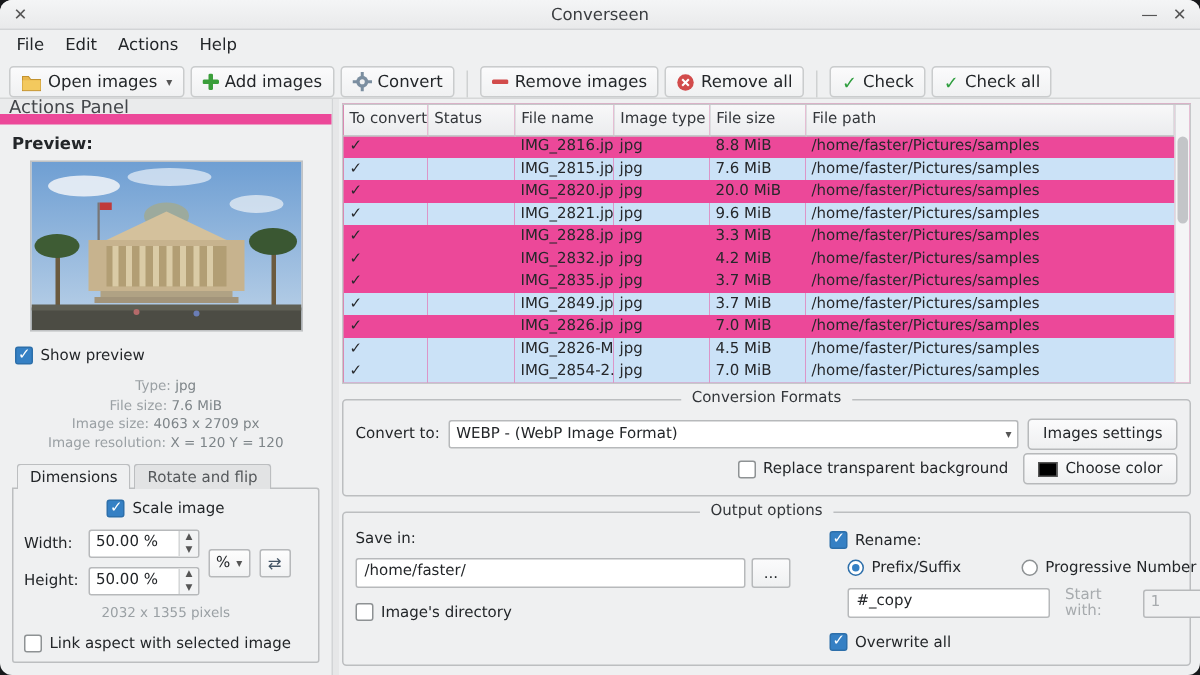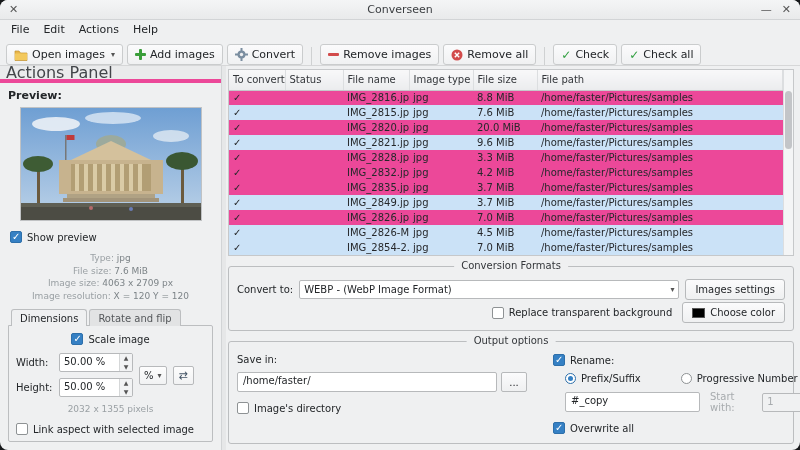--- a/index.html
+++ b/index.html
@@ -25,21 +25,21 @@
   .ticon { display:inline-flex; align-items:center; }
   .check-glyph { color:#2e9e3e; font-weight:bold; font-size:12px; line-height:1; }
 
   
   .content { flex:1; display:flex; min-height:0; }
   .left-panel { width:222px; flex:none; display:flex; flex-direction:column; border-right:1px solid #d2d4d6; min-height:0; }
   .splitter { width:4px; flex:none; background:#e6e7e8; }
   .main { flex:1; display:flex; flex-direction:column; min-width:0; padding:3px 6px 6px 2px; }
 
   
-  .panel-header { height:17px; font-size:16px; display:flex; align-items:center; padding:0 6px; background:#eaebec; border-bottom:4px solid #ec4899; color:#43464a; flex:none; }
+  .panel-header { height:17px; font-size:12px; display:flex; align-items:center; padding:0 6px; background:#eaebec; border-bottom:7px solid #ec4899; color:#43464a; flex:none; }
   .panel-body { flex:1; padding:6px 8px 8px 8px; display:flex; flex-direction:column; min-height:0; overflow:hidden; }
   .preview-label { font-size:11px; font-weight:bold; margin-bottom:5px; }
   .preview-frame { width:182px; height:114px; border:1px solid #c0c2c4; background:#dfe0e1; margin:0 auto; flex:none; }
   .preview-frame svg { display:block; }
 
   .cb { display:inline-flex; align-items:center; gap:5px; font-size:10px; }
   .cb-box { width:12px; height:12px; border:1px solid #8e9294; border-radius:2px; background:#fff; flex:none; position:relative; }
   .cb.checked .cb-box { background:#3580c4; border-color:#2d6faa; }
   .cb.checked .cb-box::after { content:"✓"; position:absolute; left:1px; top:-1px; color:#fff; font-size:10px; font-weight:bold; }
 

